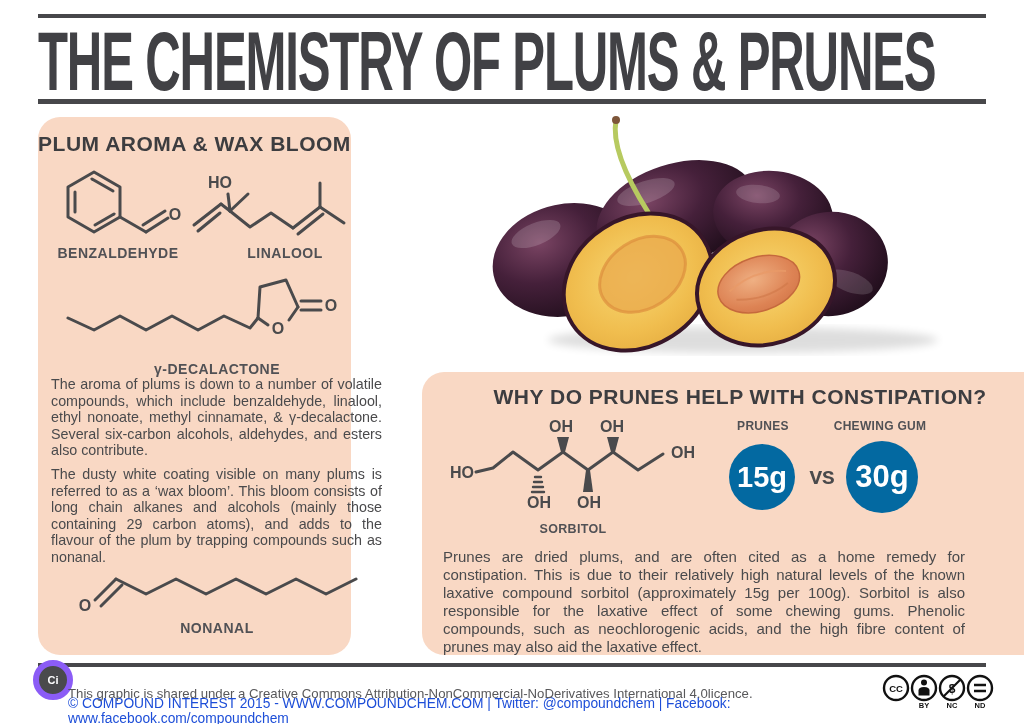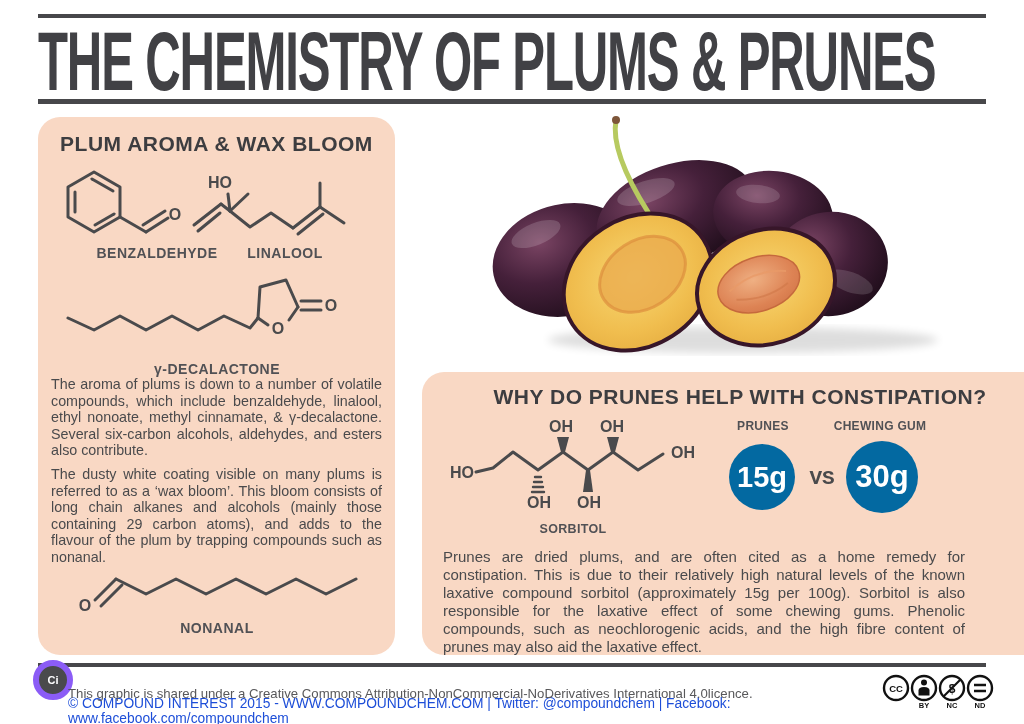--- a/index.html
+++ b/index.html
@@ -51,21 +51,21 @@
 <div class="poster">
 
   <div class="abs rule" style="left:38px;top:14px;width:948px;height:4px;"></div>
 
   <div class="abs title">
     <span>THE CHEMISTRY OF PLUMS &amp; PRUNES</span>
   </div>
 
   <div class="abs rule" style="left:38px;top:99px;width:948px;height:5px;"></div>
 
-  <div class="abs panel" style="left:38px;top:117px;width:357px;height:538px;">
+  <div class="abs panel" style="left:38px;top:117px;width:313px;height:538px;">
 
     <div class="panel-heading" style="top:15px;">PLUM AROMA &amp; WAX BLOOM</div>
 
     <svg class="abs" style="left:20px;top:45px;" width="130" height="105" viewBox="0 0 130 105">
       <path class="bond" d="M36,10 L62,25 L62,55 L36,70 L10,55 L10,25 Z"></path>
       <path class="bond" d="M34,17 L55,29"></path>
       <path class="bond" d="M56,52 L37,63"></path>
       <path class="bond" d="M17,50 L17,30"></path>
       <path class="bond" d="M62,55 L88,70"></path>
       <path class="bond" d="M88,70 L110,56"></path>
@@ -80,21 +80,21 @@
       <path class="bond" d="M40,44 L38,27"></path>
       <path class="bond" d="M40,44 L58,27"></path>
       <path class="bond" d="M40,44 L60,60 L81,46 L103,61"></path>
       <path class="bond" d="M103,61 L130,40"></path>
       <path class="bond" d="M108,67 L133,47"></path>
       <path class="bond" d="M130,40 L130,16"></path>
       <path class="bond" d="M130,40 L154,56"></path>
       <text class="atom" x="30" y="21" text-anchor="middle">HO</text>
     </svg>
 
-    <div class="mol-label" style="left:0px;top:128px;width:160px;padding-left:39px;">BENZALDEHYDE</div>
+    <div class="mol-label" style="left:0px;top:128px;width:160px;">BENZALDEHYDE</div>
     <div class="mol-label" style="left:167px;top:128px;width:160px;">LINALOOL</div>
 
     <svg class="abs" style="left:20px;top:151px;" width="285" height="78" viewBox="0 0 285 78">
       <path class="bond" d="M10,50 L36,62 L62,48 L88,62 L114,48 L140,62 L166,48 L192,60 L200,50"></path>
       <path class="bond" d="M200,50 L202,19 L228,12 L240,39"></path>
       <path class="bond" d="M240,39 L231,52"></path>
       <path class="bond" d="M210,57 L200,50"></path>
       <path class="bond" d="M243,33 L263,33"></path>
       <path class="bond" d="M243,42 L263,42"></path>
       <text class="atom" x="220" y="66" text-anchor="middle">O</text>

